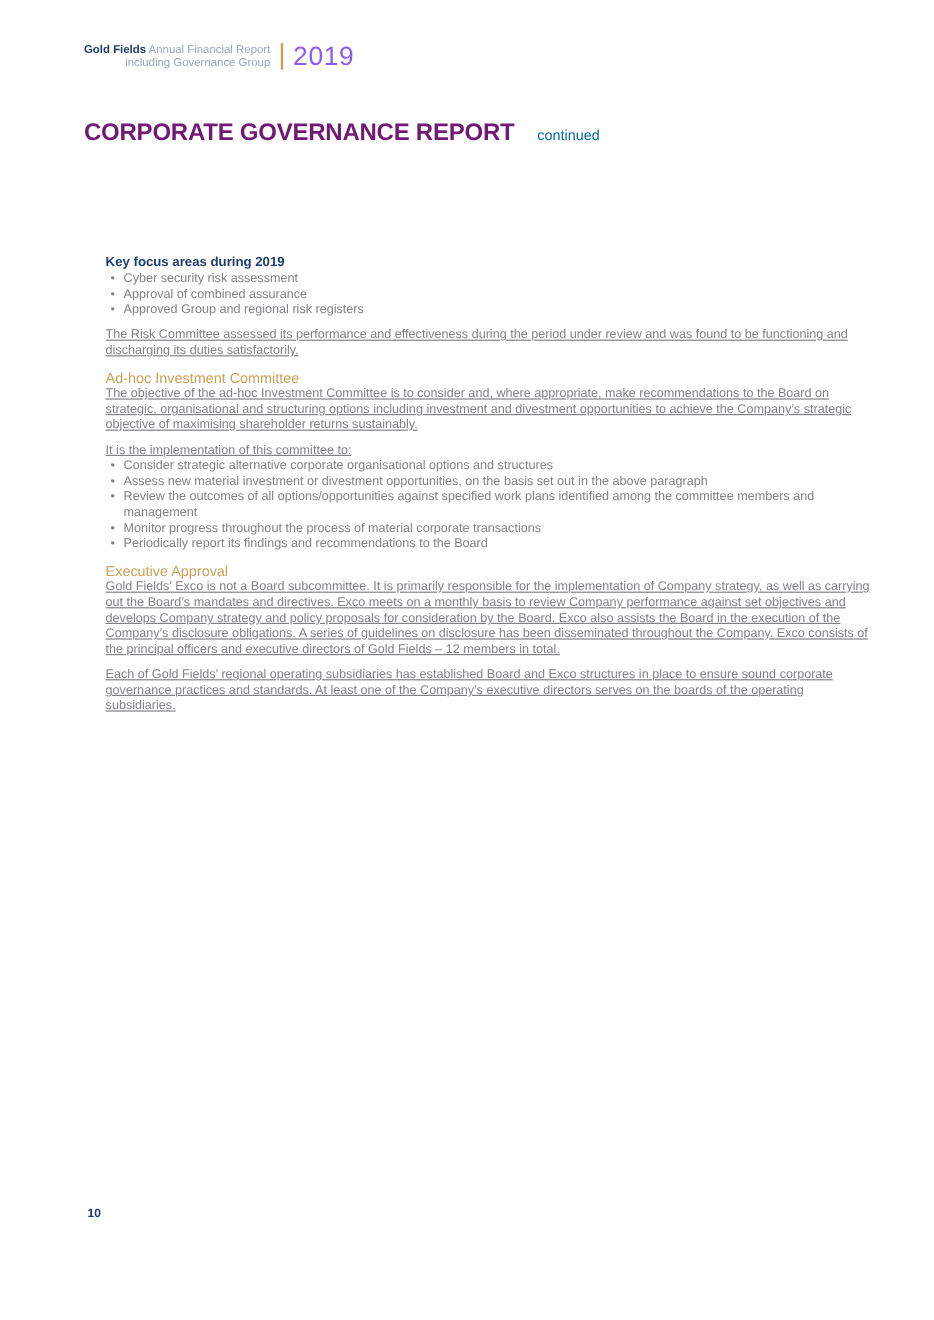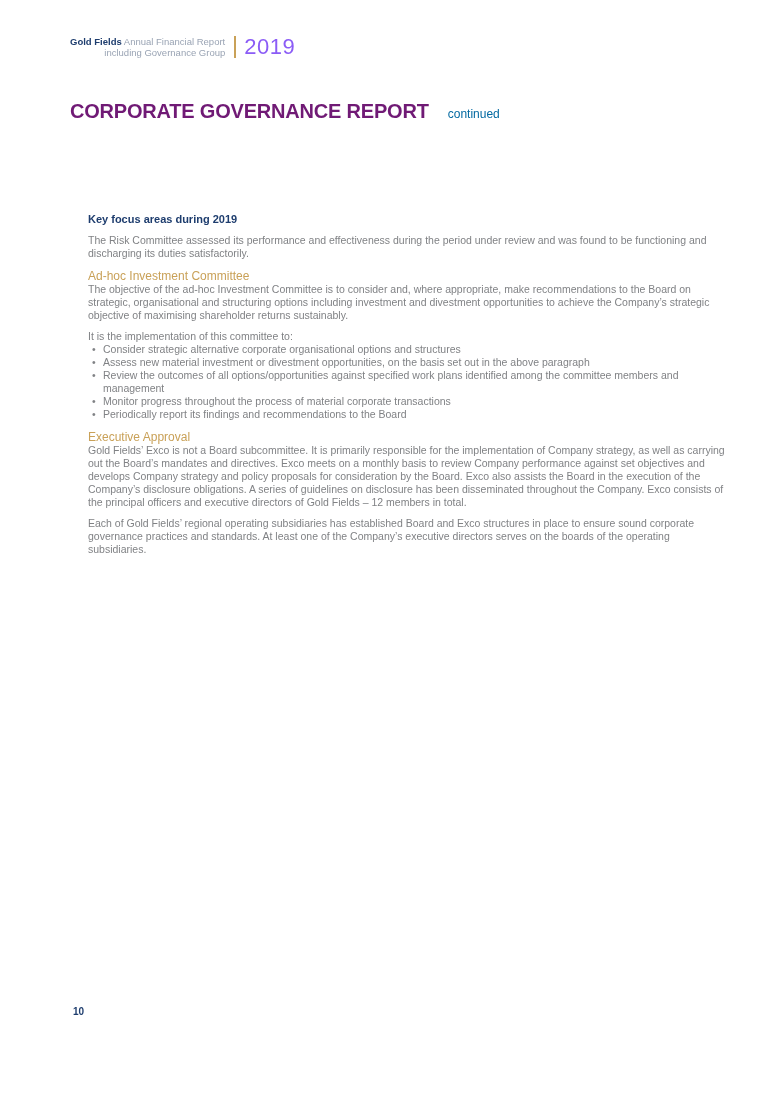--- a/index.html
+++ b/index.html
@@ -87,20 +87,21 @@
   }
   .gold-heading {
     margin: 10px 0 0 0;
     font-size: 12px;
     line-height: 13px;
     font-weight: normal;
     color: #c9a158;
   }
   .content p {
     margin: 8px 0 0 0;
+    text-decoration: underline;
   }
   .content p.tight {
     margin: 0;
   }
   ul.bullets {
     list-style: none;
     margin: 0;
     padding: 0;
   }
   ul.bullets li {
@@ -139,20 +140,25 @@
     <div class="year">2019</div>
   </div>
 
   <div class="title-row">
     <span class="main-title">CORPORATE GOVERNANCE REPORT</span><span class="title-suffix">continued</span>
   </div>
 
   <div class="content">
 
     <h3 class="navy-heading">Key focus areas during 2019</h3>
+    <ul class="bullets">
+      <li>Cyber security risk assessment</li>
+      <li>Approval of combined assurance</li>
+      <li>Approved Group and regional risk registers</li>
+    </ul>
 
     <p>The Risk Committee assessed its performance and effectiveness during the period under review and was found to be functioning and discharging its duties satisfactorily.</p>
 
     <h3 class="gold-heading">Ad-hoc Investment Committee</h3>
     <p class="tight">The objective of the ad-hoc Investment Committee is to consider and, where appropriate, make recommendations to the Board on strategic, organisational and structuring options including investment and divestment opportunities to achieve the Company’s strategic objective of maximising shareholder returns sustainably.</p>
 
     <p>It is the implementation of this committee to:</p>
     <ul class="bullets">
       <li>Consider strategic alternative corporate organisational options and structures</li>
       <li>Assess new material investment or divestment opportunities, on the basis set out in the above paragraph</li>

